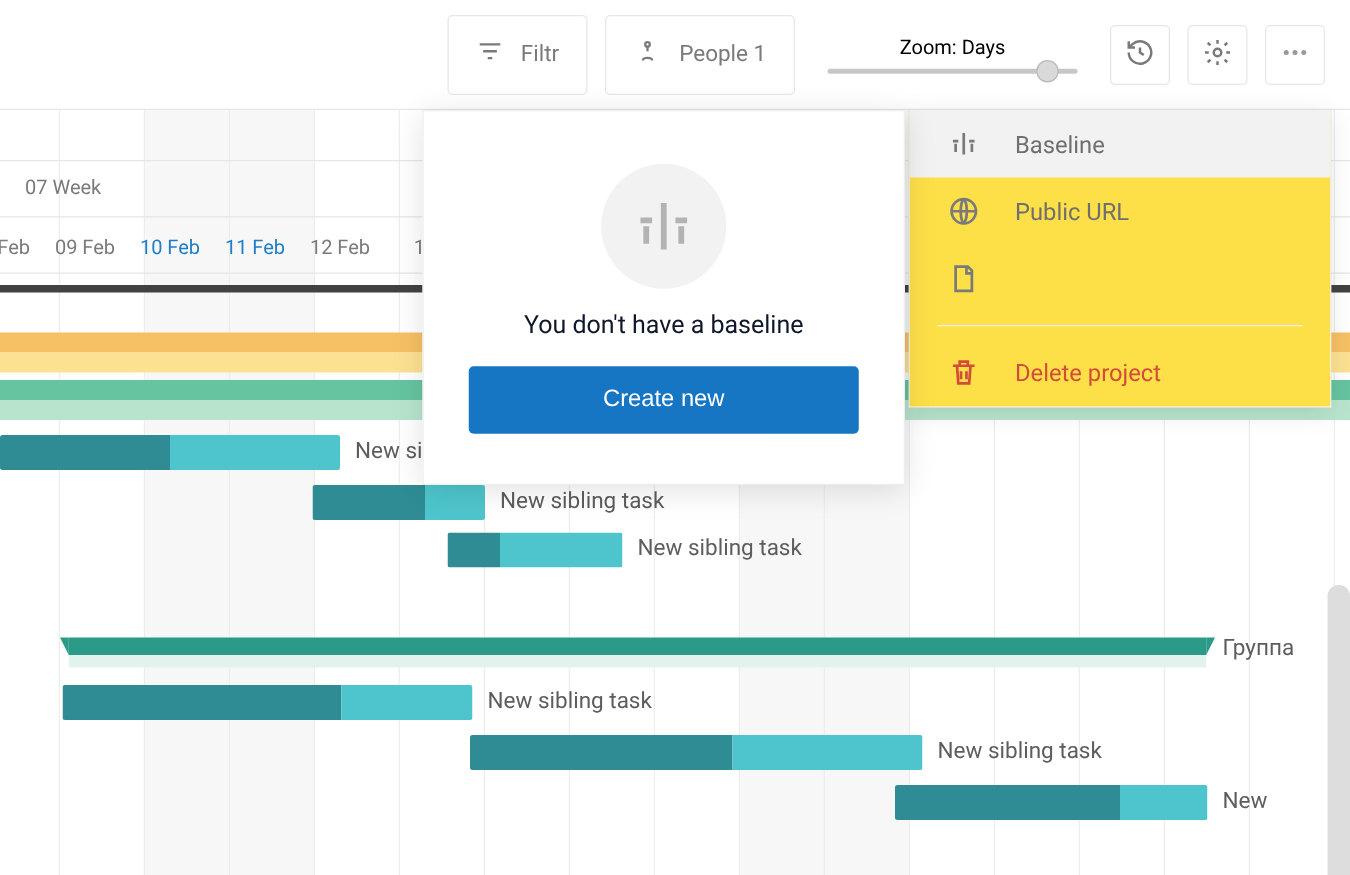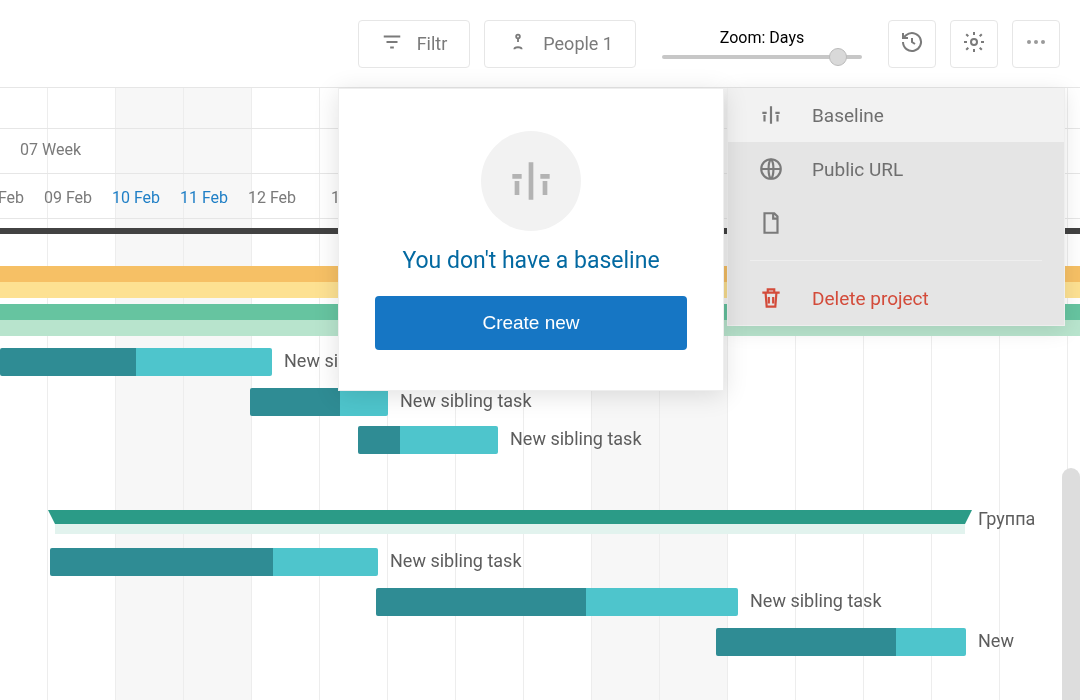--- a/index.html
+++ b/index.html
@@ -20,21 +20,21 @@
     gap: 14px;
     height: 88px;
     padding: 0 20px;
     border-bottom: 1px solid #e6e6e6;
     background: #fff;
   }
   .toolbar-btn {
     display: inline-flex;
     align-items: center;
     gap: 14px;
-    height: 48px;
+    height: 64px;
     padding: 0 22px;
     border: 1px solid #e6e6e6;
     border-radius: 4px;
     font-size: 18px;
     color: #7a7a7a;
     background: #fff;
     cursor: pointer;
   }
   .toolbar-icon-btn {
     display: inline-flex;
@@ -149,21 +149,21 @@
   }
   .group-bar::before { left: -7px; border-left: 7px solid transparent; }
   .group-bar::after  { right: -7px; border-right: 7px solid transparent; }
   .group-under { position:absolute; height:10px; background:#e2f3ee; }
 
   
   .panel {
     position: absolute;
     top: 88px; right: 15px;
     width: 338px;
-    background: #e5e5e5;
+    background: #fde047;
     box-shadow: 0 4px 20px rgba(0,0,0,.1);
     border: 1px solid #eee;
     border-top: none;
     z-index: 40;
   }
   .panel-item {
     display: flex;
     align-items: center;
     gap: 26px;
     padding: 14px 28px;
@@ -192,21 +192,21 @@
   }
   .popover-circle {
     width: 100px; height: 100px;
     margin: 24px auto 16px;
     border-radius: 50%;
     background: #f2f2f2;
     display: flex;
     align-items: center; justify-content: center;
     color: #b3b3b3;
   }
-  .popover-msg { color: #0369a1; font-size: 23px; margin-bottom: 22px; }
+  .popover-msg { color: #0f172a; font-size: 20px; margin-bottom: 22px; }
   .popover-btn {
     display: block;
     width: 100%;
     padding: 16px 0;
     background: #1676c4;
     color: #fff;
     font-size: 19px;
     border-radius: 4px;
     border: none;
     cursor: pointer;

